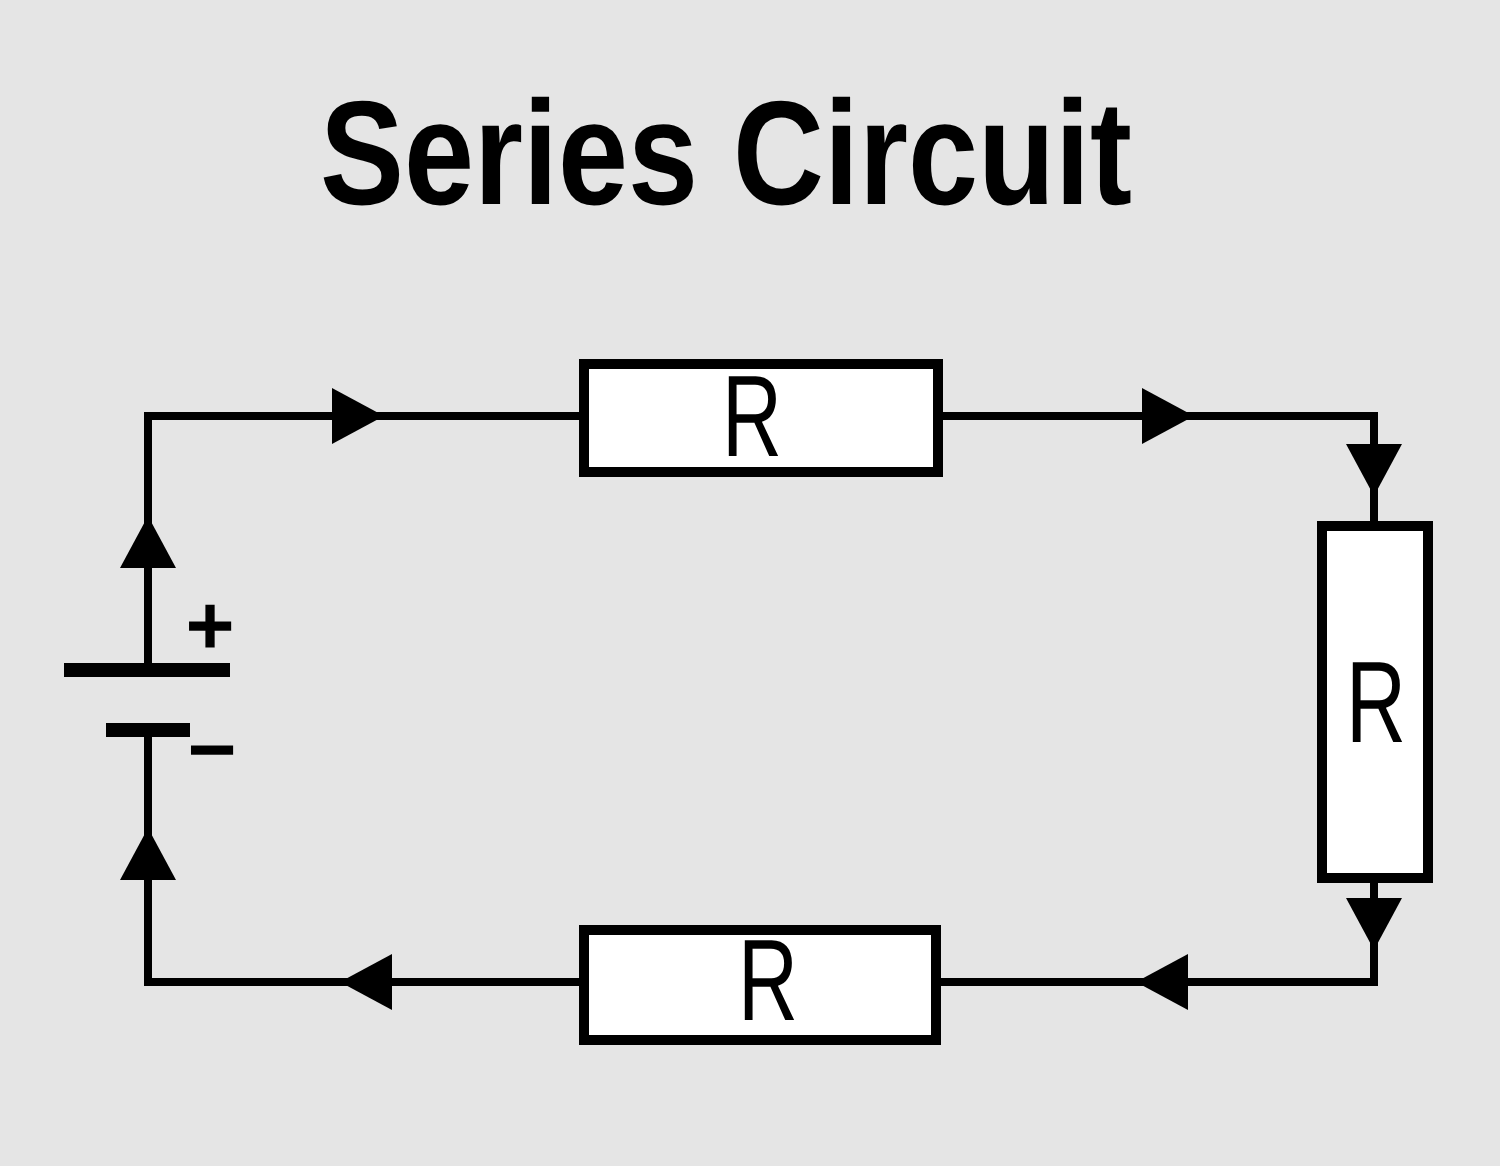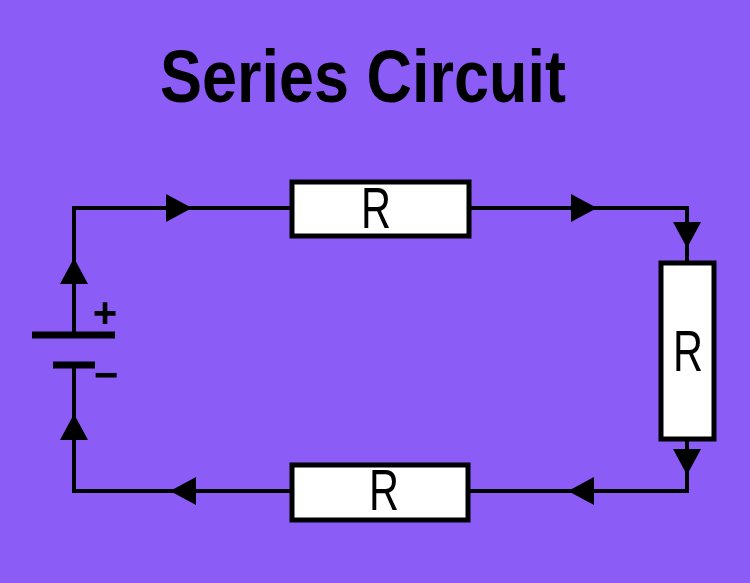--- a/index.html
+++ b/index.html
@@ -5,21 +5,21 @@
   html, body {
     margin: 0;
     padding: 0;
     background: #ffffff;
     font-family: "Liberation Sans", sans-serif;
   }
   .stage {
     position: relative;
     width: 750px;
     height: 583px;
-    background: #8b5cf6;
+    background: #e5e5e5;
     overflow: hidden;
   }
   svg { display: block; }
   .title-text {
     font-family: "Liberation Sans", sans-serif;
     font-weight: 700;
     font-size: 74px;
     fill: #000000;
   }
   .resistor-label {

